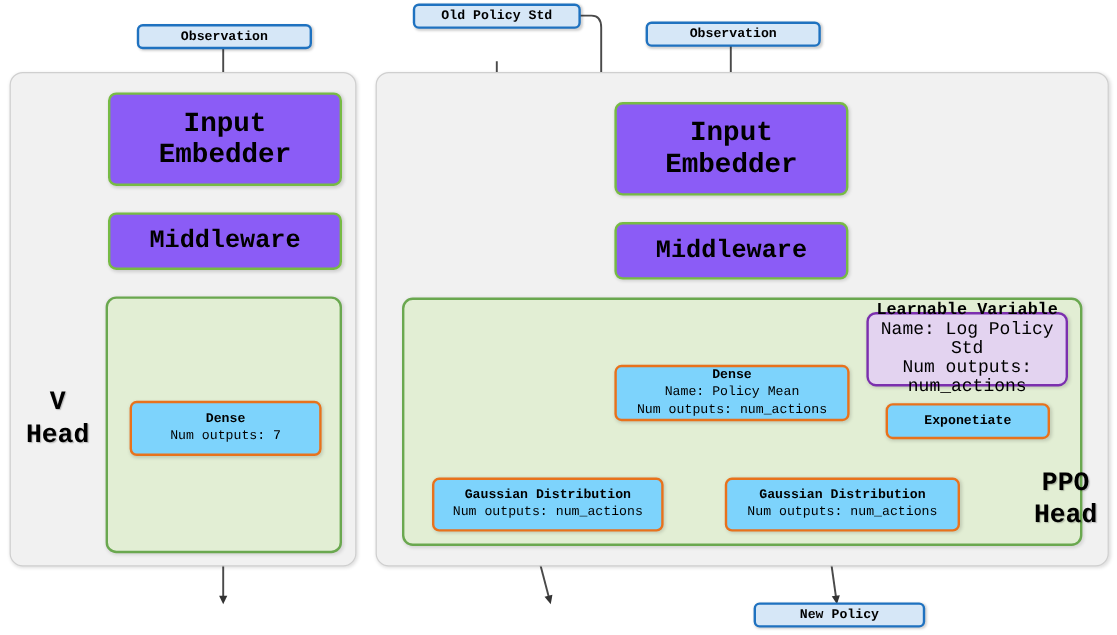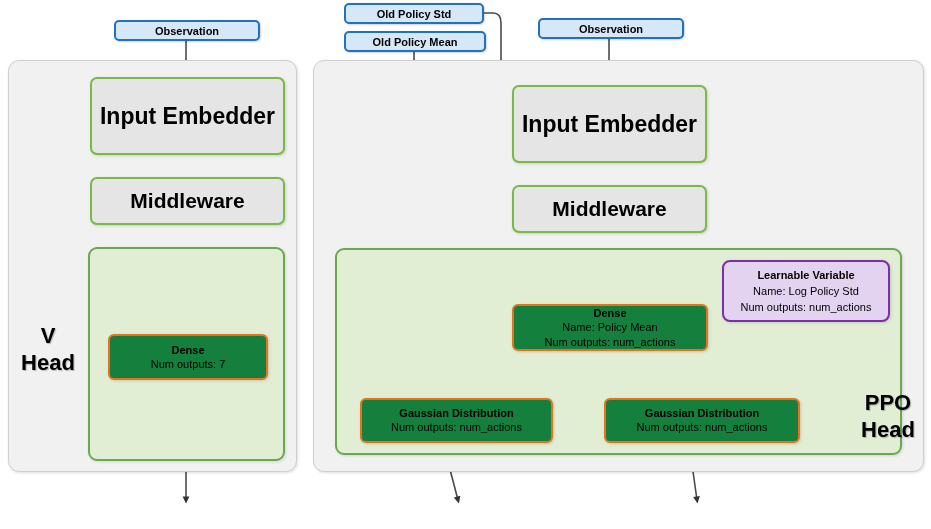--- a/index.html
+++ b/index.html
@@ -10,55 +10,55 @@
   body {
     font-family: "Liberation Sans", sans-serif;
   }
   #canvas {
     position: relative;
     width: 931px;
     height: 529px;
     background: #ffffff;
     overflow: hidden;
   }
-  .abs { position: absolute; box-sizing: border-box; }
+  .abs { position: absolute; box-sizing: border-box; font-family: Liberation Mono, monospace; }
 
   
   .group-box {
     background: #f1f1f1;
     border: 1.5px solid #cfcfcf;
     border-radius: 11px;
     box-shadow: 1px 1px 3px rgba(0,0,0,0.13);
   }
 
   
   .green-container {
     background: #e2eed4;
     border: 2px solid #6aa84f;
     border-radius: 9px;
     box-shadow: 1px 1px 3px rgba(0,0,0,0.12);
   }
 
   
   .green-block {
-    background: #e5e5e5;
+    background: #8b5cf6;
     border: 2px solid #77bb44;
     border-radius: 7px;
     display: flex;
     align-items: center;
     justify-content: center;
     text-align: center;
     font-weight: bold;
     color: #000;
     box-shadow: 1px 1px 3px rgba(0,0,0,0.15);
   }
 
   
   .orange-block {
-    background: #15803d;
+    background: #7dd3fc;
     border: 2px solid #e8721c;
     border-radius: 6px;
     display: flex;
     flex-direction: column;
     align-items: center;
     justify-content: center;
     text-align: center;
     color: #000;
     box-shadow: 1px 1px 3px rgba(0,0,0,0.15);
   }
@@ -71,22 +71,22 @@
     border: 2.5px solid #7b2fae;
     border-radius: 8px;
     display: flex;
     flex-direction: column;
     align-items: center;
     justify-content: center;
     text-align: center;
     color: #000;
     box-shadow: 1px 1px 3px rgba(0,0,0,0.15);
   }
-  .purple-block .ttl { font-weight: bold; font-size: 11px; line-height: 15px; }
-  .purple-block .sub { font-weight: normal; font-size: 11px; line-height: 16px; }
+  .purple-block .ttl { font-weight: bold; font-size: 14px; line-height: 15px; }
+  .purple-block .sub { font-weight: normal; font-size: 15px; line-height: 16px; }
 
   
   .blue-pill {
     background: #d6e7f7;
     border: 2.5px solid #1f72c0;
     border-radius: 5px;
     display: flex;
     align-items: center;
     justify-content: center;
     text-align: center;
@@ -175,23 +175,20 @@
     <span class="sub">Num outputs: 7</span>
   </div>
 
 
   <div class="abs group-box" style="left:313px; top:60px; width:611px; height:412px;"></div>
 
   <div class="abs blue-pill" style="left:344px; top:3px; width:140px; height:21px;">
     <span>Old Policy Std</span>
   </div>
 
-  <div class="abs blue-pill" style="left:344px; top:31px; width:142px; height:21px;">
-    <span>Old Policy Mean</span>
-  </div>
 
   <div class="abs blue-pill" style="left:538px; top:18px; width:146px; height:21px;">
     <span>Observation</span>
   </div>
 
   <div class="abs green-block" style="left:512px; top:85px; width:195px; height:78px; font-size:23px;">
     <span>Input Embedder</span>
   </div>
 
   <div class="abs green-block" style="left:512px; top:185px; width:195px; height:48px; font-size:21px;">
@@ -210,26 +207,32 @@
     <span class="sub">Name: Policy Mean</span>
     <span class="sub">Num outputs: num_actions</span>
   </div>
 
   <div class="abs purple-block" style="left:722px; top:260px; width:168px; height:62px;">
     <span class="ttl">Learnable Variable</span>
     <span class="sub">Name: Log Policy Std</span>
     <span class="sub">Num outputs: num_actions</span>
   </div>
 
+  <div class="abs orange-block" style="left:738px; top:336px; width:137px; height:30px;">
+    <span class="ttl">Exponetiate</span>
+  </div>
 
   <div class="abs orange-block" style="left:360px; top:398px; width:193px; height:45px;">
     <span class="ttl">Gaussian Distribution</span>
     <span class="sub">Num outputs: num_actions</span>
   </div>
 
   <div class="abs orange-block" style="left:604px; top:398px; width:196px; height:45px;">
     <span class="ttl">Gaussian Distribution</span>
     <span class="sub">Num outputs: num_actions</span>
   </div>
 
 
+  <div class="abs blue-pill" style="left:628px; top:502px; width:143px; height:21px;">
+    <span>New Policy</span>
+  </div>
 
 </div>
 
 </body></html>

